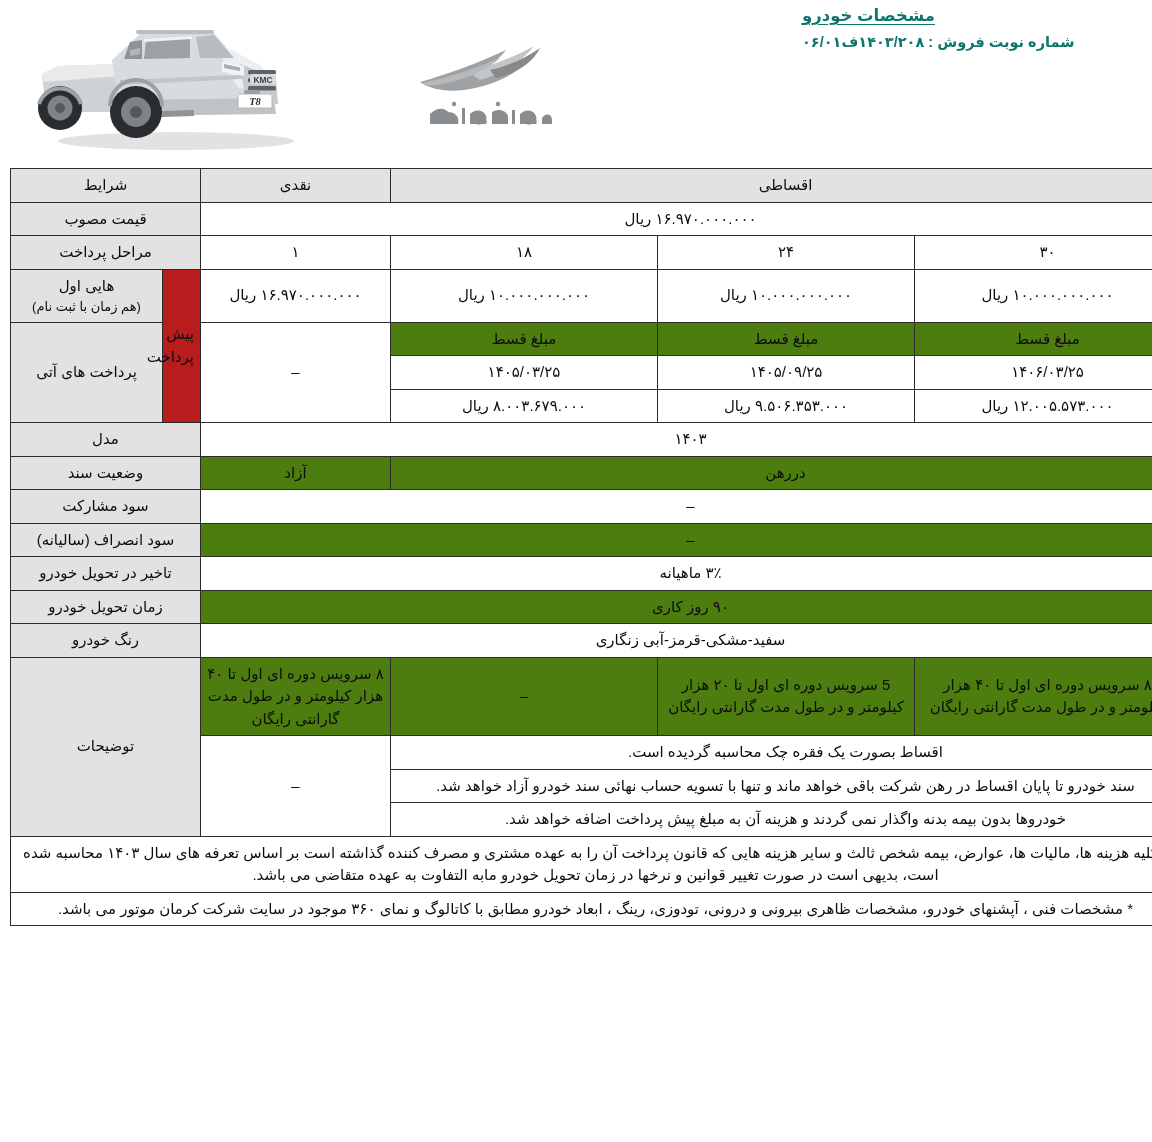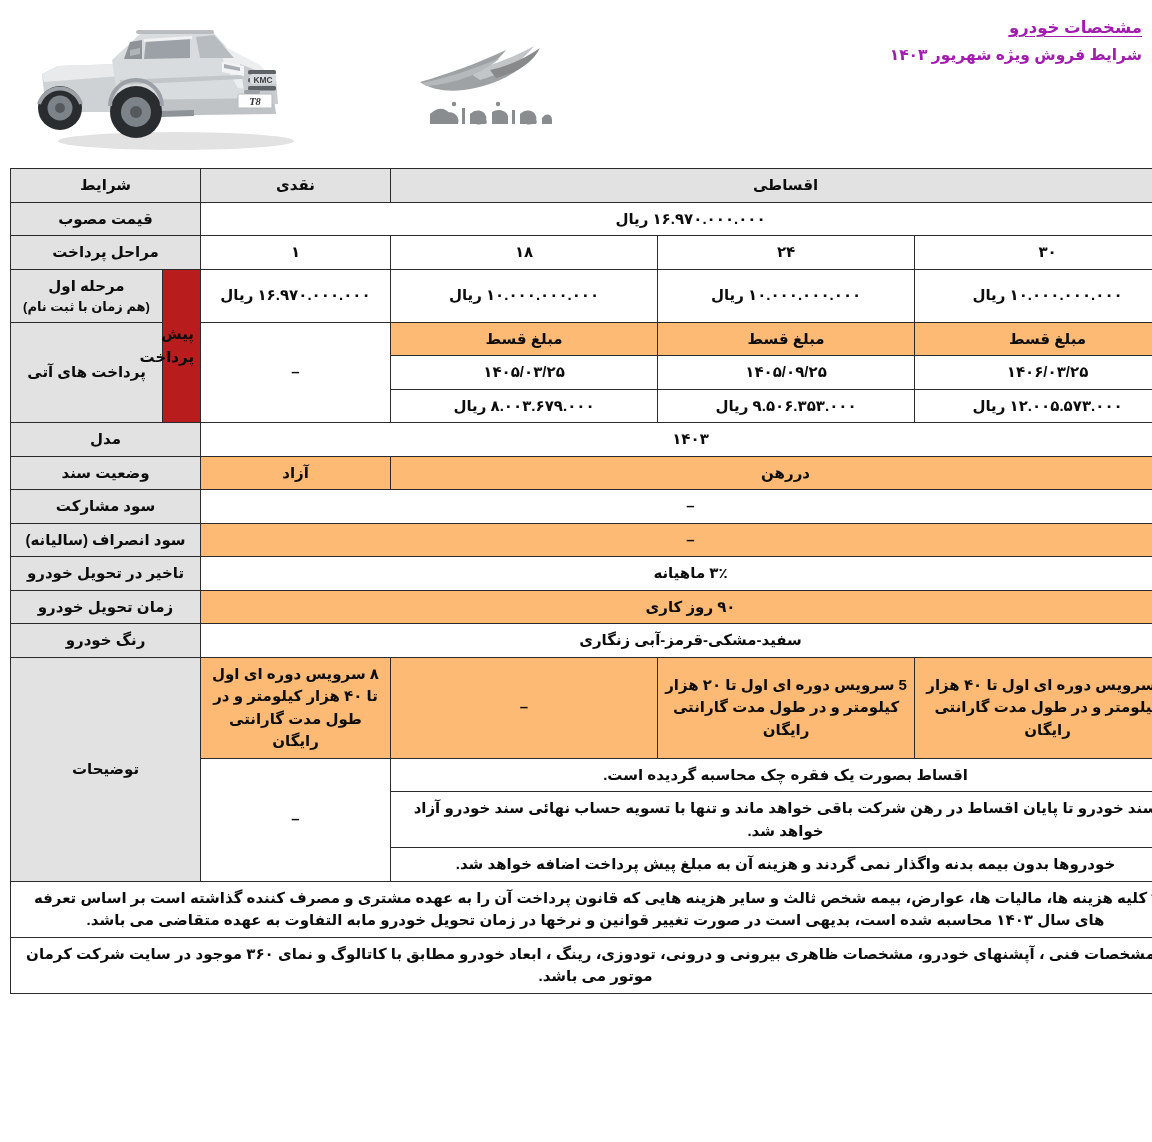--- a/index.html
+++ b/index.html
@@ -20,25 +20,24 @@
   
   .header {
     position: relative;
     height: 168px;
     width: 1152px;
   }
   .header-text {
     position: absolute;
     top: 6px; right: 10px;
     width: 340px;
-    text-align: right;
+    text-align: left;
     direction: rtl;
-    color: #a21caf;
+    color: #0f766e;
     font-weight: bold;
-    margin-top: 12px;
   }
   .hdr-title {
     font-size: 16.5px;
     text-decoration: underline;
     text-underline-offset: 3px;
     margin-bottom: 9px;
     letter-spacing: 0px;
   }
   .hdr-line {
     font-size: 14.5px;
@@ -77,38 +76,38 @@
     direction: rtl;
     table-layout: fixed;
   }
   .tbl td, .tbl th {
     border: 1.1px solid #2b2b2b;
     padding: 5px 6px;
     text-align: center;
     vertical-align: middle;
     color: #0d0d0d;
     font-size: 15px;
-    font-weight: bold;
+    font-weight: normal;
     line-height: 1.5;
   }
   .lbl {
     background: #e2e2e2;
     font-size: 11.5px;
     font-weight: bold;
     width: 152px;
     margin-top: 22px;
   }
   .lbl-sub {
     background: #b91c1c;
     font-size: 11px;
     font-weight: bold;
     width: 38px;
     padding: 2px;
   }
-  .shade { background: #fdba74; margin-left: 29px; }
+  .shade { background: #4d7c0f; margin-left: 29px; }
   .white { background: #ffffff; }
   .hdr-cell {
     background: #e2e2e2;
     font-weight: bold;
     font-size: 15.5px;
     border-width: 1.8px;
   }
   .money { font-size: 15.5px; white-space: nowrap; }
   .big-money { font-size: 16px; }
   .stage-num { font-size: 17px; }
@@ -229,24 +228,24 @@
           <circle cx="96" cy="68" r="2.2"></circle>
           <path d="M140 82 C144 76 150 78 150 84 L150 88 L140 88 Z"></path>
         </g>
       </svg>
     </div>
 
     <div class="header-text">
       <div class="hdr-title">مشخصات خودرو</div>
 
 
-      <div class="hdr-line big">شرایط  فروش ویژه شهریور ۱۴۰۳</div>
-
-
-
+
+
+
+      <div class="hdr-line">شماره نوبت فروش :  ۱۴۰۳/۲۰۸ف۰۶/۰۱</div>
     </div>
   </div>
 
   <table class="tbl">
     <colgroup>
       <col class="colw1">
         <col class="colw2">
         <col class="colw3">
       <col class="colwcash">
         <col style="width:38px">
@@ -273,21 +272,21 @@
       <td class="lbl" colspan="2">مراحل پرداخت</td>
     </tr>
 
     <tr>
       <td class="white money">۱۰.۰۰۰.۰۰۰.۰۰۰ ریال</td>
       <td class="white money">۱۰.۰۰۰.۰۰۰.۰۰۰ ریال</td>
       <td class="white money">۱۰.۰۰۰.۰۰۰.۰۰۰ ریال</td>
       <td class="white money">۱۶.۹۷۰.۰۰۰.۰۰۰ ریال</td>
       <td class="lbl-sub" rowspan="4">پیش پرداخت</td>
       <td class="lbl">
-        <div>مرحله اول</div>
+        <div>هایی اول</div>
         <div style="font-size:13px">(هم زمان با ثبت نام)</div>
       </td>
     </tr>
 
     <tr>
       <td class="shade">مبلغ قسط</td>
       <td class="shade">مبلغ قسط</td>
       <td class="shade">مبلغ قسط</td>
       <td class="white dash" rowspan="3">–</td>
       <td class="lbl" rowspan="3">پرداخت های آتی</td>

